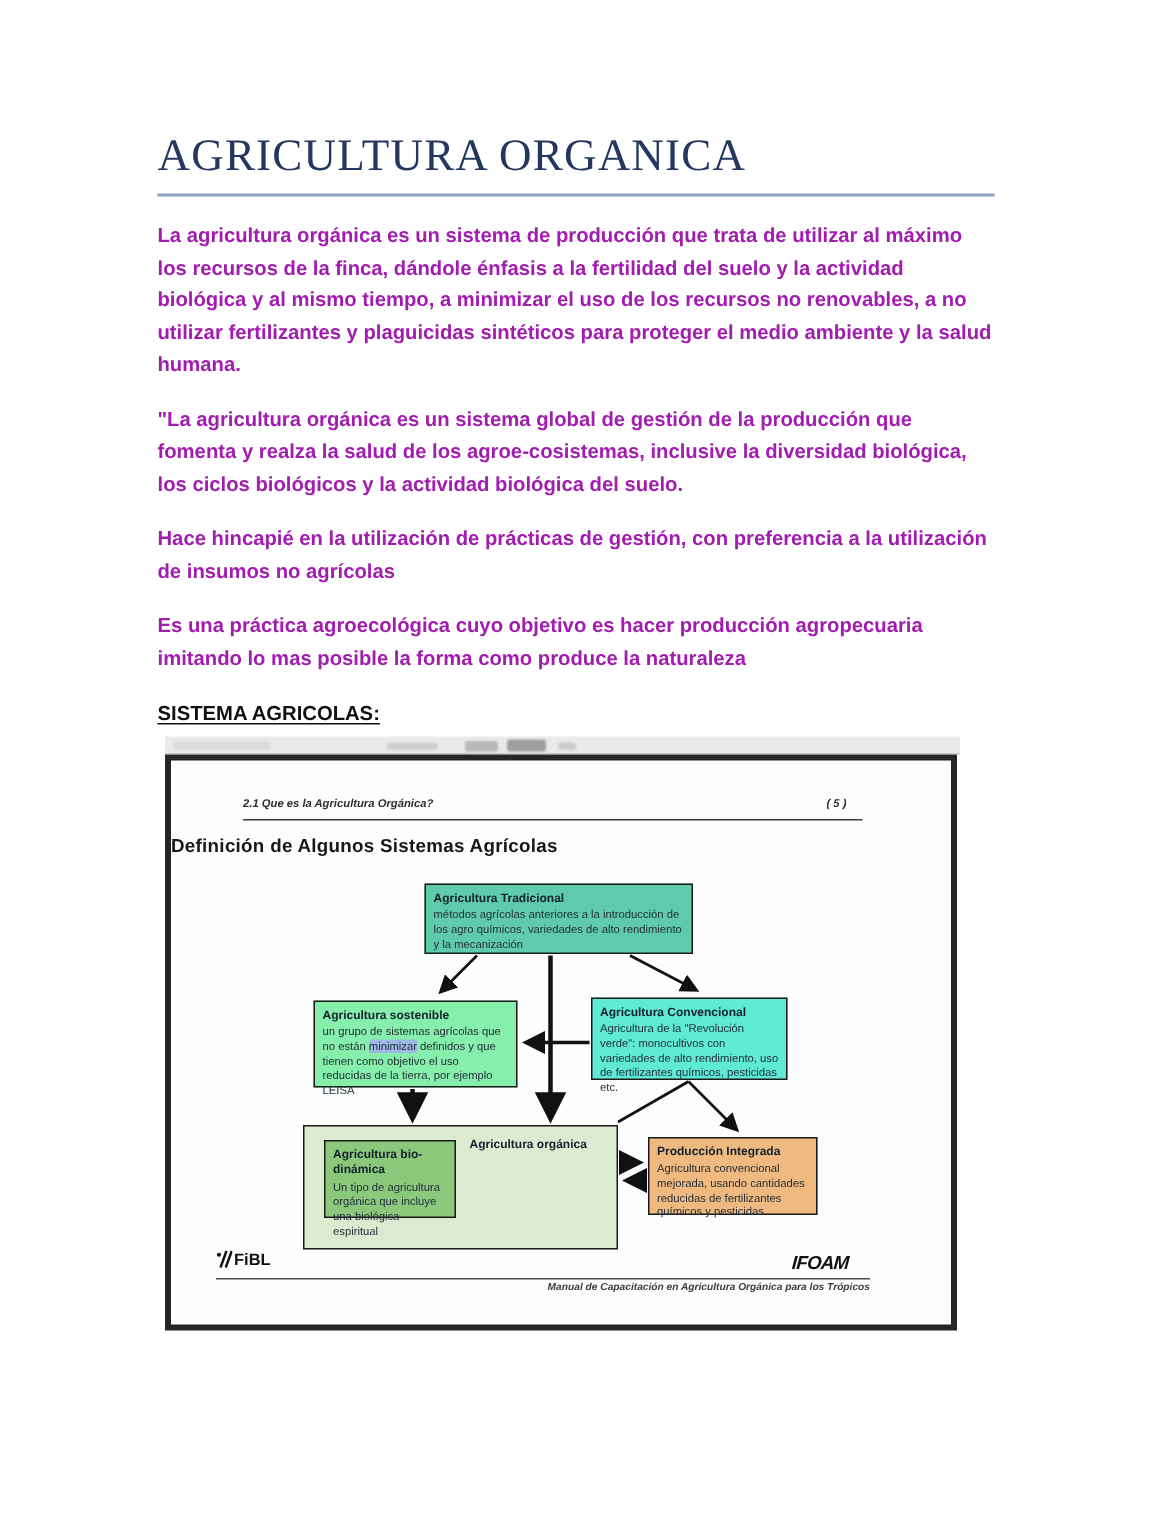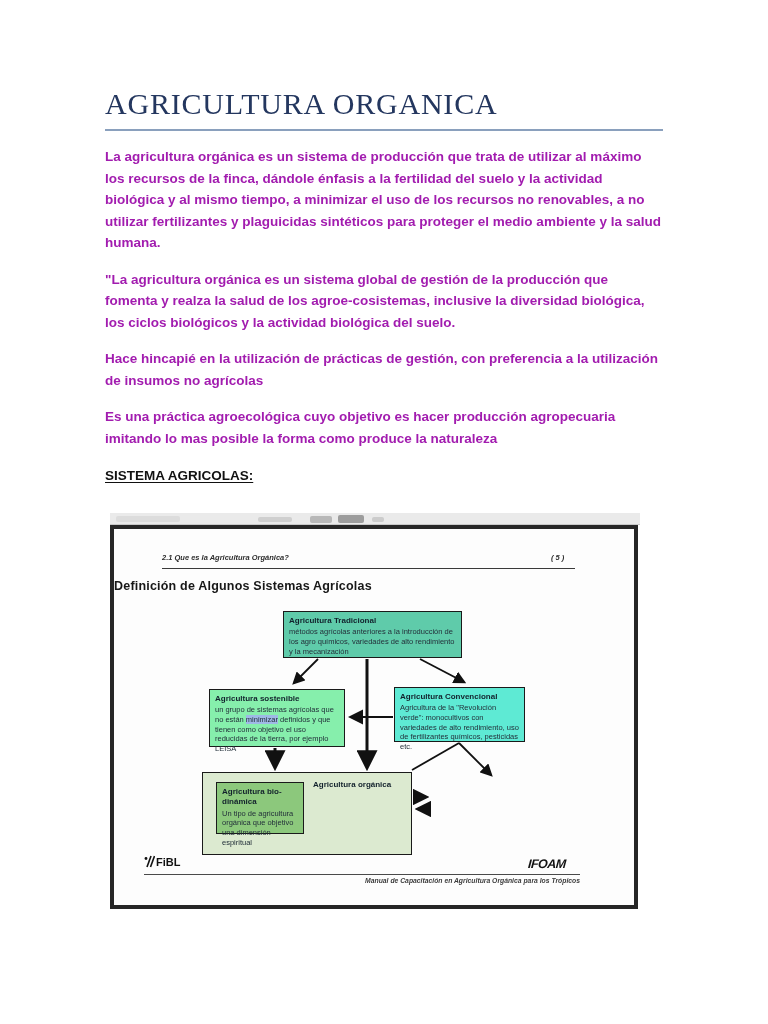--- a/index.html
+++ b/index.html
@@ -12,21 +12,21 @@
                color:#24375f; letter-spacing:0.8px; font-weight:400; }
   .title-rule { border:none; border-top:2px solid #8aa0bd; margin-top:7px; }
 
   .para { font-size:13.5px; line-height:21.5px; font-weight:700; color:#a21caf;
           margin-top:15px; text-align:left; }
 
   .section-heading { font-size:13.5px; font-weight:700; color:#111; margin-top:19px;
                      text-decoration:underline; text-underline-offset:2px; }
 
   
-  .figure-wrap { margin-top:30px; margin-left:5px; width:530px; position:relative; }
+  .figure-wrap { margin-top:8px; margin-left:5px; width:530px; position:relative; }
   .toolbar-strip { height:12px; width:100%; background:#eaeaea;
                    border-bottom:1px solid #c8c8c8; position:relative; overflow:hidden; }
   .blob { position:absolute; border-radius:2px; filter:blur(0.7px); }
 
   .frame { width:528px; height:384px; border:4px solid #262626; background:#fdfdfd;
            position:relative; }
   .frame-inner { position:absolute; inset:0; }
 
   .fig-header-left { position:absolute; left:48px; top:24px; font-size:7.5px;
                      font-weight:700; font-style:italic; color:#2e2e2e; }
@@ -123,27 +123,31 @@
           </div>
 
           <div class="dbox box-convencional" style="background-color: #5eead4;">
             <div class="bx-title">Agricultura Convencional</div>
             <div class="bx-text">Agricultura de la "Revolución verde": monocultivos con variedades de alto rendimiento, uso de fertilizantes químicos, pesticidas etc.</div>
           </div>
 
           <div class="dbox box-organica" style="background-color: rgb(220, 234, 208);">
             <div class="dbox box-biodinamica" style="background-color: rgb(140, 200, 124);">
               <div class="bx-title">Agricultura bio-dinámica</div>
-              <div class="bx-text">Un tipo de agricultura orgánica que objetivo una dimensión espiritual</div>
+              <div class="bx-text">Un tipo de agricultura orgánica que incluye una biológica espiritual</div>
             </div>
             <div class="organica-text">
               <div class="bx-title">Agricultura orgánica</div>
             </div>
           </div>
 
+          <div class="dbox box-integrada" style="background-color: rgb(239, 185, 127);">
+            <div class="bx-title">Producción Integrada</div>
+            <div class="bx-text">Agricultura convencional mejorada, usando cantidades reducidas de fertilizantes químicos y pesticidas</div>
+          </div>
 
           <div class="fibl-logo">
             <svg width="11" height="13" viewBox="0 0 11 13">
               <line x1="3" y1="12" x2="7" y2="1" stroke="#111" stroke-width="1.6"></line>
               <line x1="6.5" y1="12" x2="10.5" y2="1" stroke="#111" stroke-width="1.6"></line>
               <circle cx="2" cy="3.5" r="1.4" fill="#111"></circle>
             </svg>
             <span>FiBL</span>
           </div>
           <div class="ifoam-logo">IFOAM</div>

